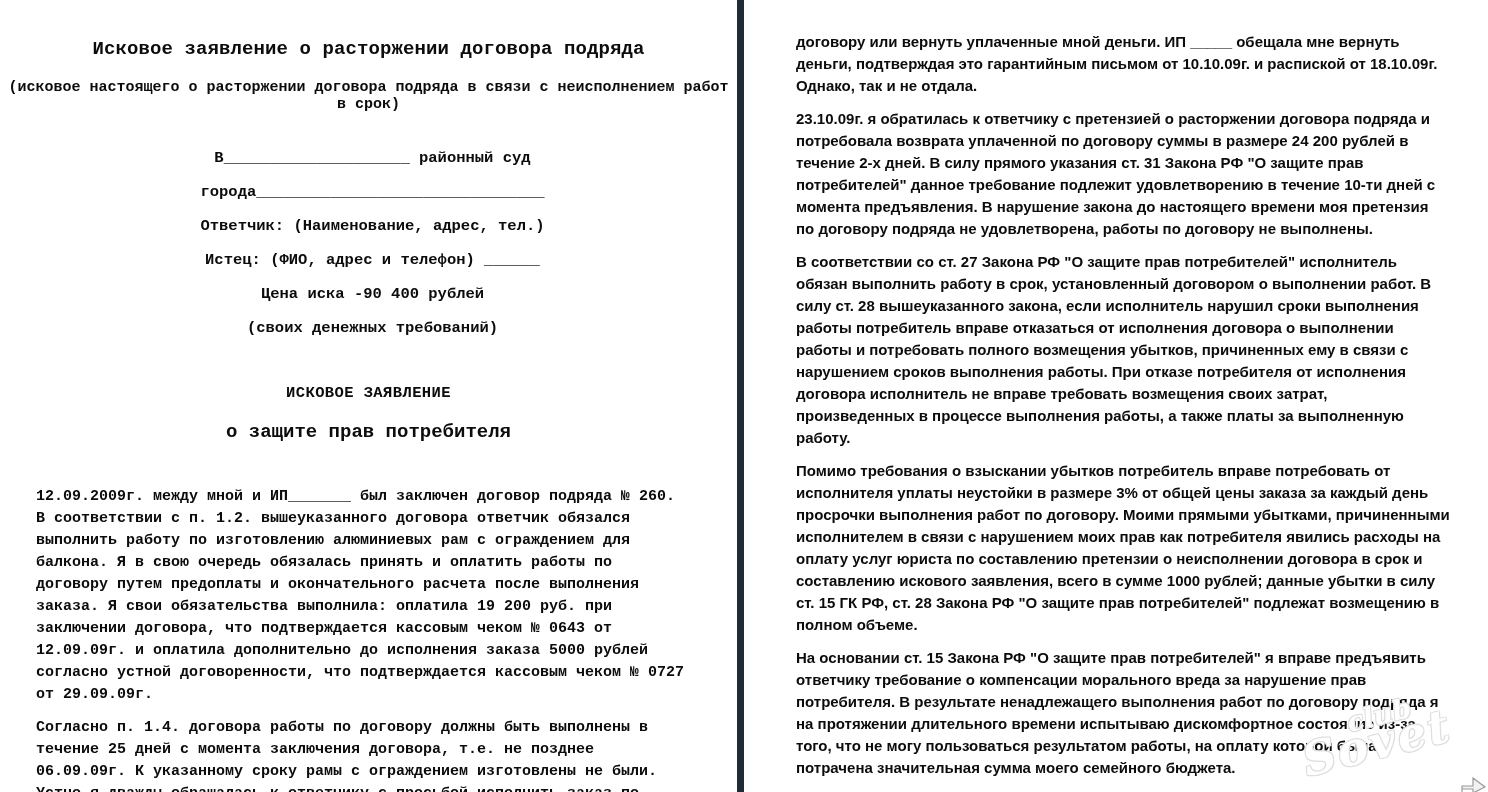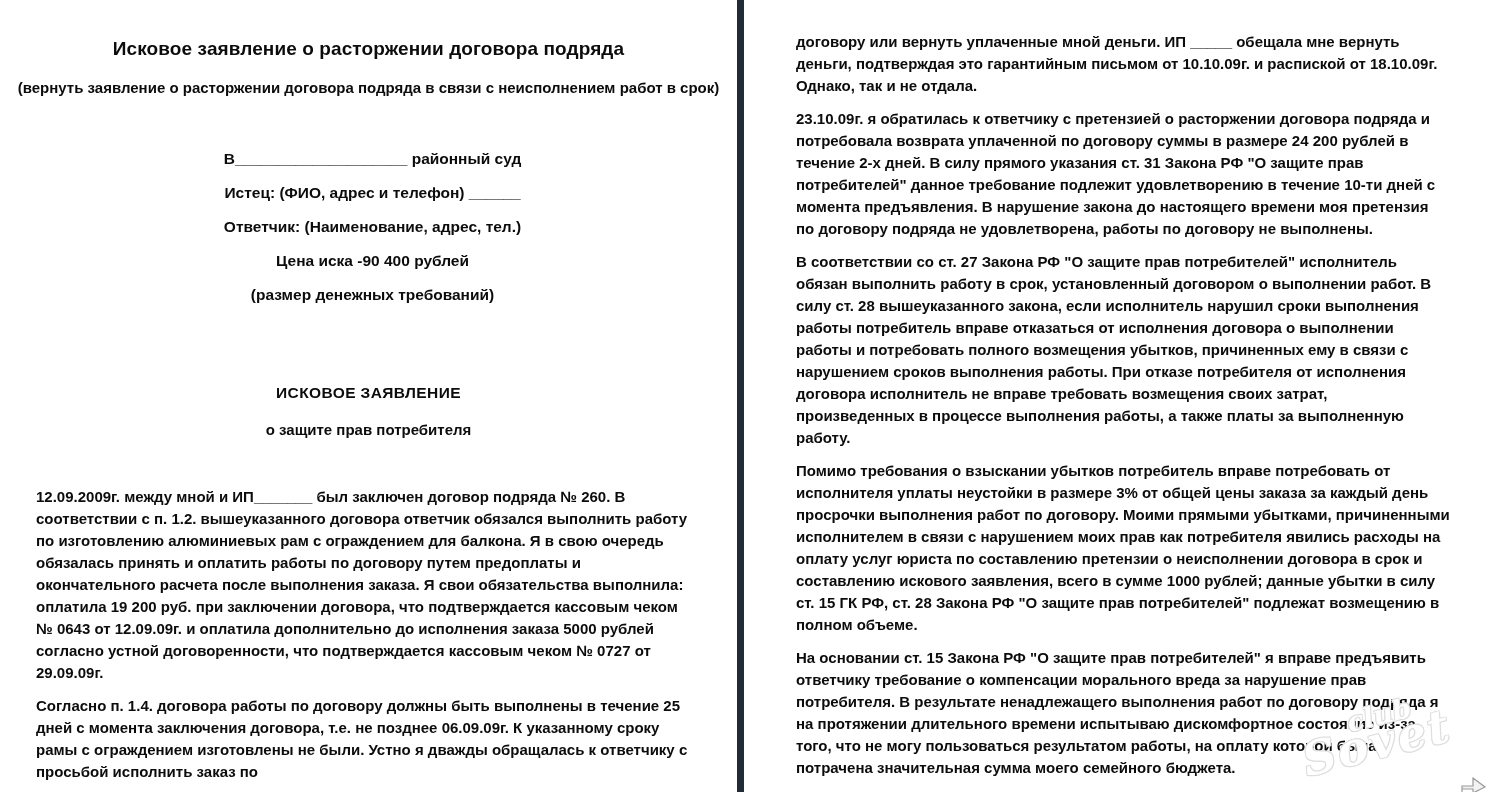--- a/index.html
+++ b/index.html
@@ -4,21 +4,21 @@
 <style>
   html,body{margin:0;padding:0;}
   body{
     width:1488px;height:792px;position:relative;overflow:hidden;
     background:#ffffff;
     font-family:"Liberation Sans","DejaVu Sans",sans-serif;
     color:#0c0c0c;
     -webkit-font-smoothing:antialiased;
   }
   .page{position:absolute;top:0;height:792px;background:#ffffff;}
-  .page-left{left:0;width:737px;}
+  .page-left{left:0;width:737px;font-family:Liberation Mono, monospace;}
   .page-right{left:744px;width:744px;border-radius:16px;}
   .divider{position:absolute;top:0;left:737px;width:7px;height:792px;background:#212b36;}
 
   .doc-title{
     position:absolute;top:38px;left:0;width:100%;
     text-align:center;font-size:19px;font-weight:700;letter-spacing:.1px;
   }
   .doc-subtitle{
     position:absolute;top:79px;left:0;width:100%;
     text-align:center;font-size:15px;font-weight:600;
@@ -27,21 +27,21 @@
     position:absolute;top:148px;right:52px;left:60px;
     text-align:center;font-size:15.5px;font-weight:600;
   }
   .court-block .cline{margin-bottom:13px;line-height:21px;}
   .claim-heading{
     position:absolute;top:384px;left:0;width:100%;
     text-align:center;font-size:15.5px;font-weight:600;letter-spacing:.4px;
   }
   .claim-subheading{
     position:absolute;top:421px;left:0;width:100%;
-    text-align:center;font-size:15px;font-weight:600;
+    text-align:center;font-size:19px;font-weight:600;
   }
   .body-text{
     position:absolute;font-size:15px;font-weight:600;line-height:22px;
     text-align:left;
   }
   .body-text p{margin:0 0 11px 0;}
   .body-left{top:486px;left:36px;width:652px;}
   .body-right{top:31px;left:52px;width:654px;}
 
   .watermark{
@@ -56,28 +56,29 @@
   .wm-top{display:block;font-size:27px;margin-left:52px;}
   .wm-bottom{display:block;font-size:46px;margin-top:-10px;letter-spacing:2px;}
 
   .page-arrow{position:absolute;right:1px;bottom:-3px;width:26px;height:18px;cursor:pointer;}
 </style>
 </head>
 <body>
 
 <div class="page page-left">
   <div class="doc-title">Исковое заявление о расторжении договора подряда</div>
-  <div class="doc-subtitle">(вернуть заявление о расторжении договора подряда в связи с неисполнением работ в срок)</div>
+  <div class="doc-subtitle">(исковое настоящего о расторжении договора подряда в связи с неисполнением работ в срок)</div>
 
   <div class="court-block">
     <div class="cline">В____________________ районный суд</div>
+    <div class="cline">города_______________________________</div>
+    <div class="cline">Ответчик: (Наименование, адрес, тел.)</div>
     <div class="cline">Истец: (ФИО, адрес и телефон) ______</div>
-    <div class="cline">Ответчик: (Наименование, адрес, тел.)</div>
     <div class="cline">Цена иска -90 400 рублей</div>
-    <div class="cline">(размер денежных требований)</div>
+    <div class="cline">(своих денежных требований)</div>
   </div>
 
   <div class="claim-heading">ИСКОВОЕ ЗАЯВЛЕНИЕ</div>
   <div class="claim-subheading">о защите прав потребителя</div>
 
   <div class="body-text body-left">
     <p>12.09.2009г. между мной и ИП_______ был заключен договор подряда № 260. В соответствии с п. 1.2. вышеуказанного договора ответчик обязался выполнить работу по изготовлению алюминиевых рам с ограждением для балкона. Я в свою очередь обязалась принять и оплатить работы по договору путем предоплаты и окончательного расчета после выполнения заказа. Я свои обязательства выполнила: оплатила 19 200 руб. при заключении договора, что подтверждается кассовым чеком № 0643 от 12.09.09г. и оплатила дополнительно до исполнения заказа 5000 рублей согласно устной договоренности, что подтверждается кассовым чеком № 0727 от 29.09.09г.</p>
     <p>Согласно п. 1.4. договора работы по договору должны быть выполнены в течение 25 дней с момента заключения договора, т.е. не позднее 06.09.09г. К указанному сроку рамы с ограждением изготовлены не были. Устно я дважды обращалась к ответчику с просьбой исполнить заказ по</p>
   </div>
 </div>

